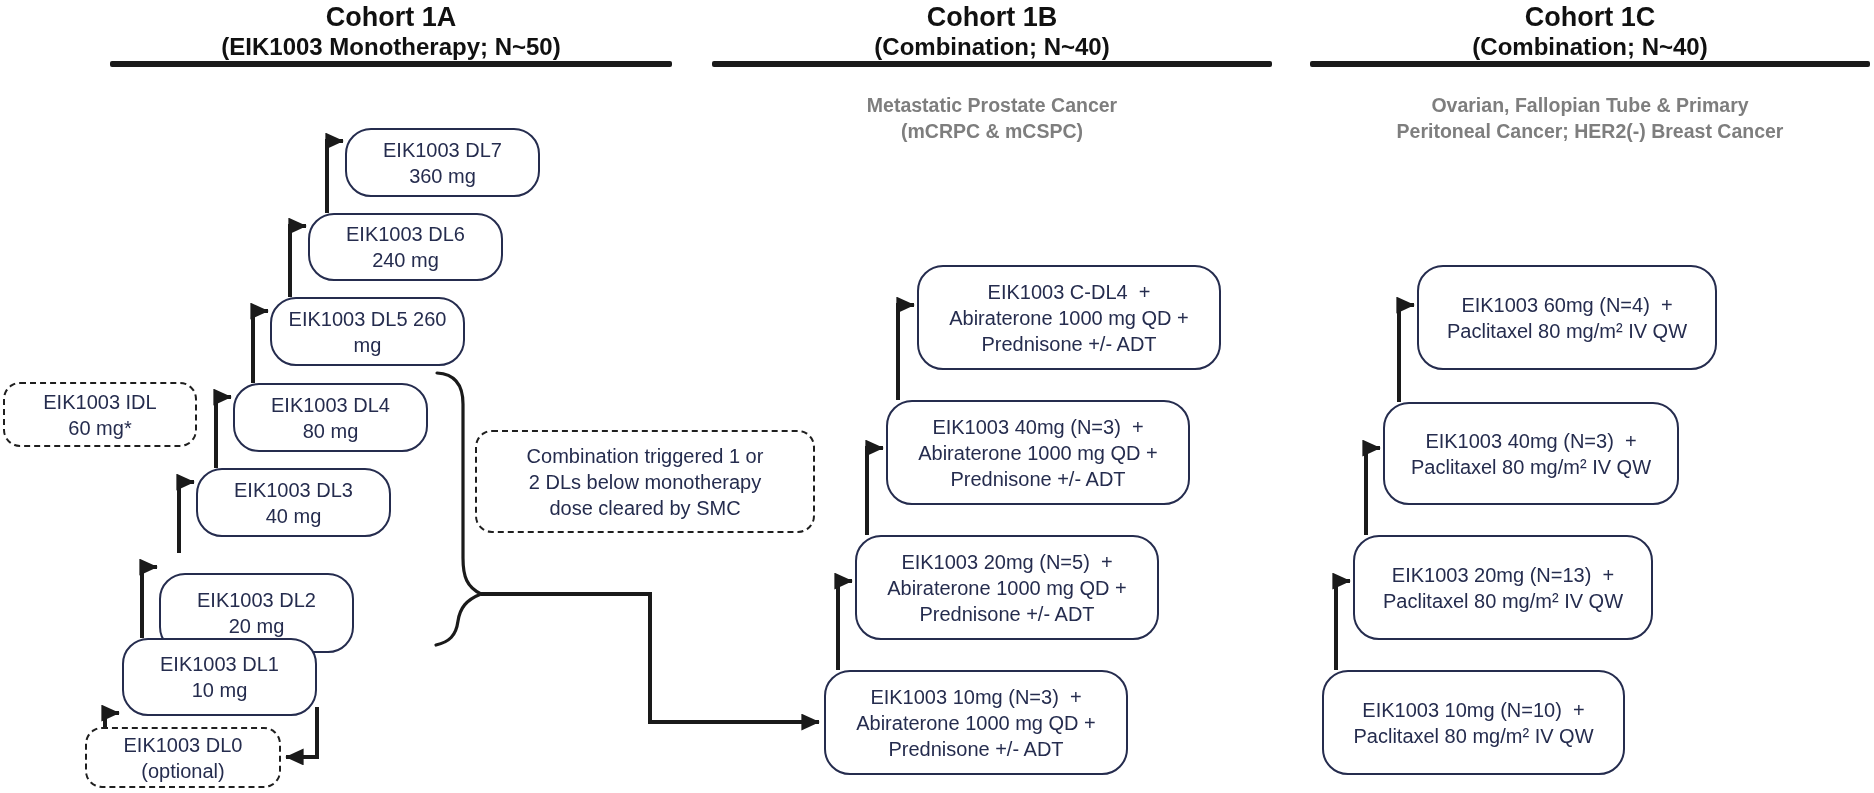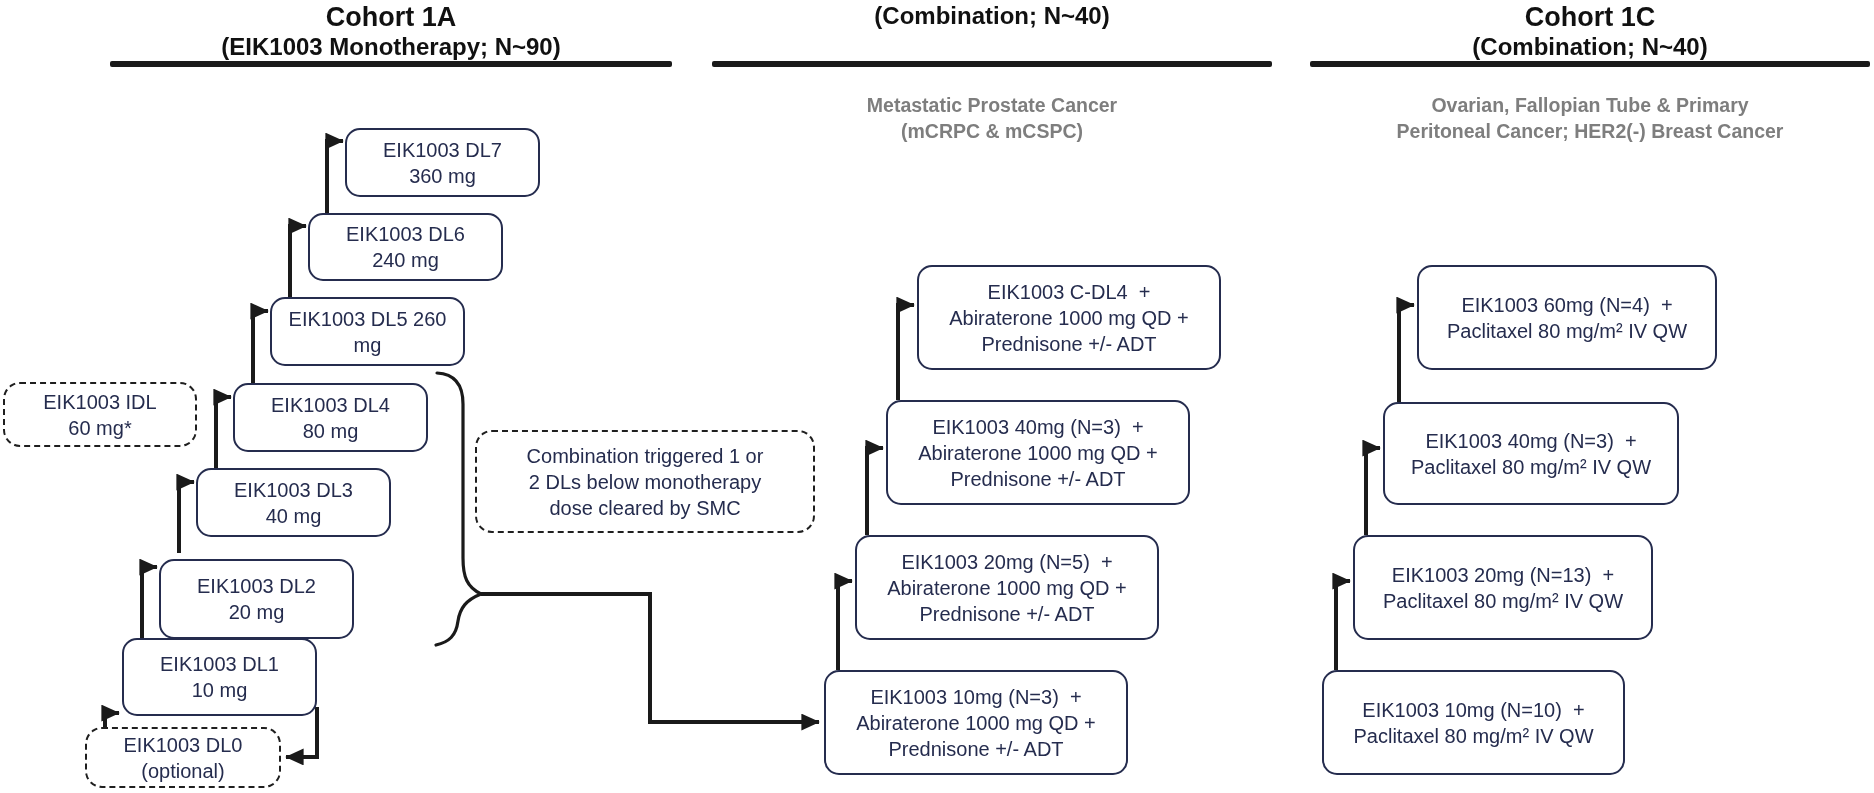--- a/index.html
+++ b/index.html
@@ -10,39 +10,40 @@
   .title{position:absolute;text-align:center;color:#111;}
   .title .t1{display:block;font-size:27px;font-weight:bold;line-height:31px;}
   .title .t2{display:block;font-size:24px;font-weight:bold;line-height:28px;}
   .bar{position:absolute;height:6px;background:#1a1a1a;border-radius:2px;}
   .indication{
     position:absolute;text-align:center;color:#7e7e7e;font-weight:bold;
     font-size:19.5px;line-height:26px;white-space:pre-wrap;
   }
   .box{
     position:absolute;box-sizing:border-box;background:#fff;
-    border:2.5px solid #252c4e;border-radius:15px;
+    border:2.5px solid #252c4e;border-radius:26px;
     color:#252c4e;font-size:20px;line-height:26px;text-align:center;
     display:flex;align-items:center;justify-content:center;white-space:pre-wrap;
   }
   .dashed{border:2.5px dashed #1f1f1f;border-radius:17px;}
   svg.lines{position:absolute;left:0;top:0;pointer-events:none;}
 </style>
 </head>
 <body>
 
 <div id="stage">
 
   <div class="title" style="left:91px;top:2px;width:600px;">
     <span class="t1">Cohort 1A</span>
-    <span class="t2">(EIK1003 Monotherapy; N~90)</span>
+    <span class="t2">(EIK1003 Monotherapy; N~50)</span>
   </div>
   <div class="bar" style="left:110px;top:61px;width:562px;"></div>
 
   <div class="title" style="left:692px;top:2px;width:600px;">
+    <span class="t1">Cohort 1B</span>
     <span class="t2">(Combination; N~40)</span>
   </div>
   <div class="bar" style="left:712px;top:61px;width:560px;"></div>
 
   <div class="title" style="left:1290px;top:2px;width:600px;">
     <span class="t1">Cohort 1C</span>
     <span class="t2">(Combination; N~40)</span>
   </div>
   <div class="bar" style="left:1310px;top:61px;width:560px;"></div>
 
@@ -85,21 +86,21 @@
   <div class="box" style="left:345px;top:128px;width:195px;height:69px">EIK1003 DL7
 360 mg</div>
   <div class="box" style="left:308px;top:213px;width:195px;height:68px">EIK1003 DL6
 240 mg</div>
   <div class="box" style="left:270px;top:297px;width:195px;height:69px">EIK1003 DL5 260
 mg</div>
   <div class="box" style="left:233px;top:383px;width:195px;height:69px">EIK1003 DL4
 80 mg</div>
   <div class="box" style="left:196px;top:468px;width:195px;height:69px">EIK1003 DL3
 40 mg</div>
-  <div class="box" style="left:159px;top:559px;width:195px;height:80px">EIK1003 DL2
+  <div class="box" style="left:159px;top:573px;width:195px;height:80px">EIK1003 DL2
 20 mg</div>
   <div class="box" style="left:122px;top:638px;width:195px;height:78px">EIK1003 DL1
 10 mg</div>
   <div class="box dashed" style="left:85px;top:727px;width:196px;height:61px">EIK1003 DL0
 (optional)</div>
   <div class="box dashed" style="left:3px;top:382px;width:194px;height:65px">EIK1003 IDL
 60 mg*</div>
 
   <div class="box dashed" style="left:475px;top:430px;width:340px;height:103px">Combination triggered 1 or
 2 DLs below monotherapy

